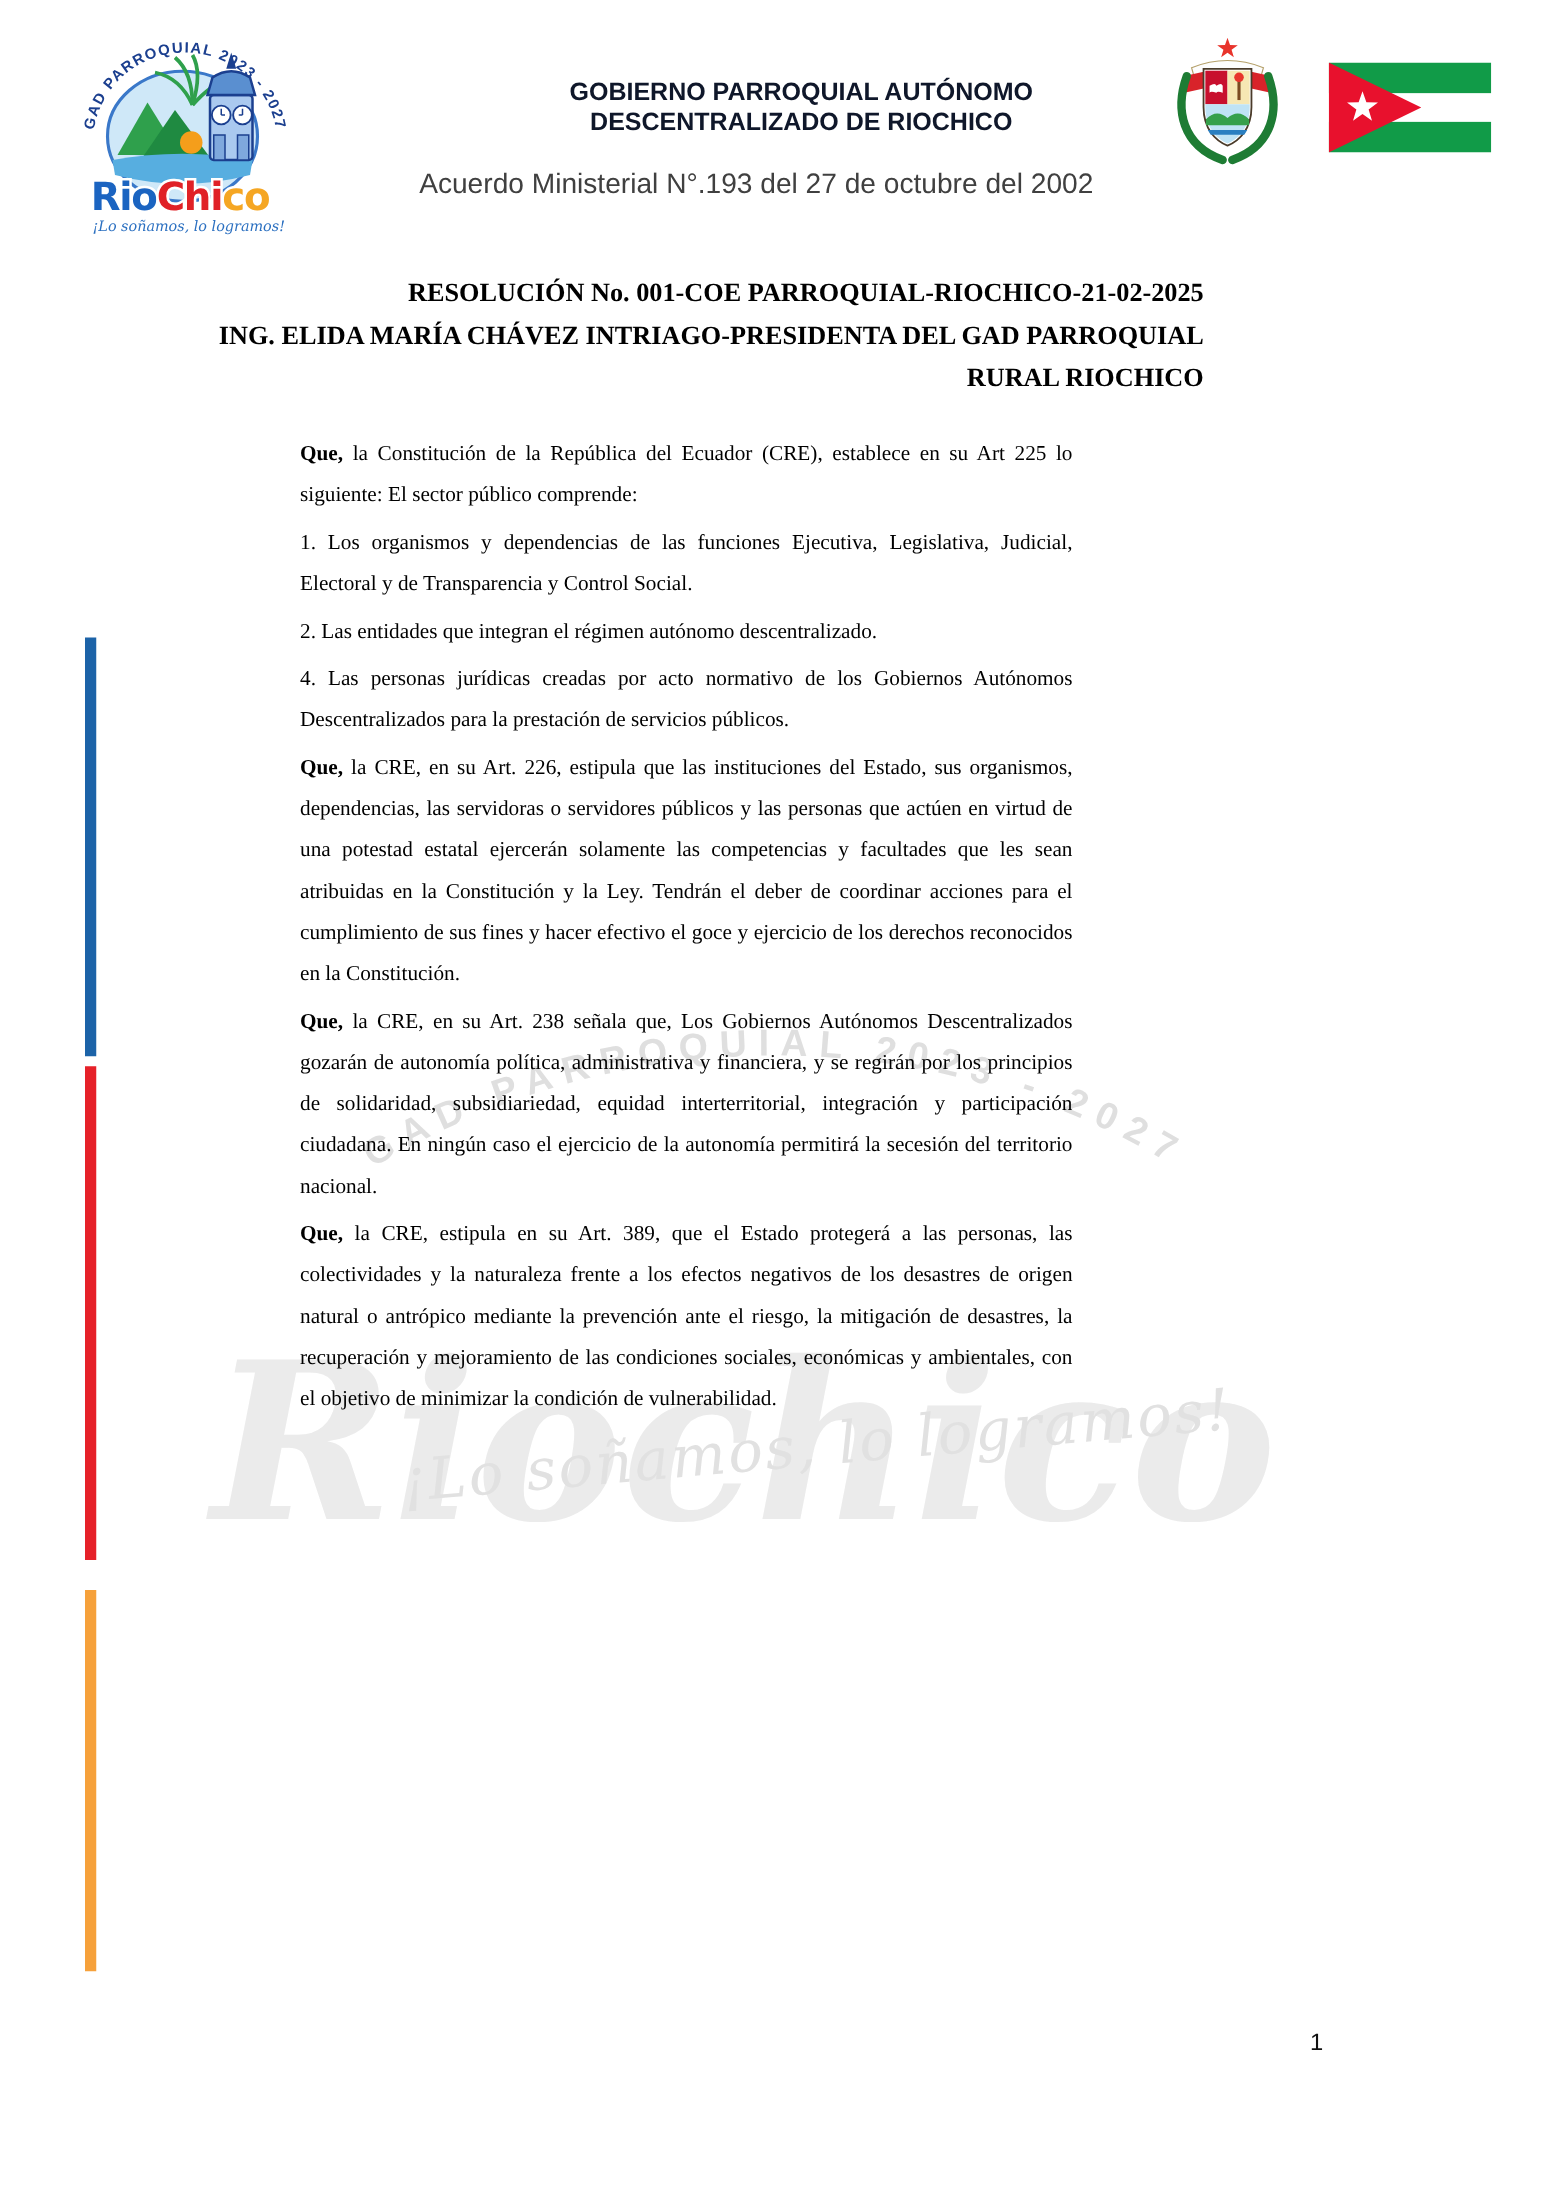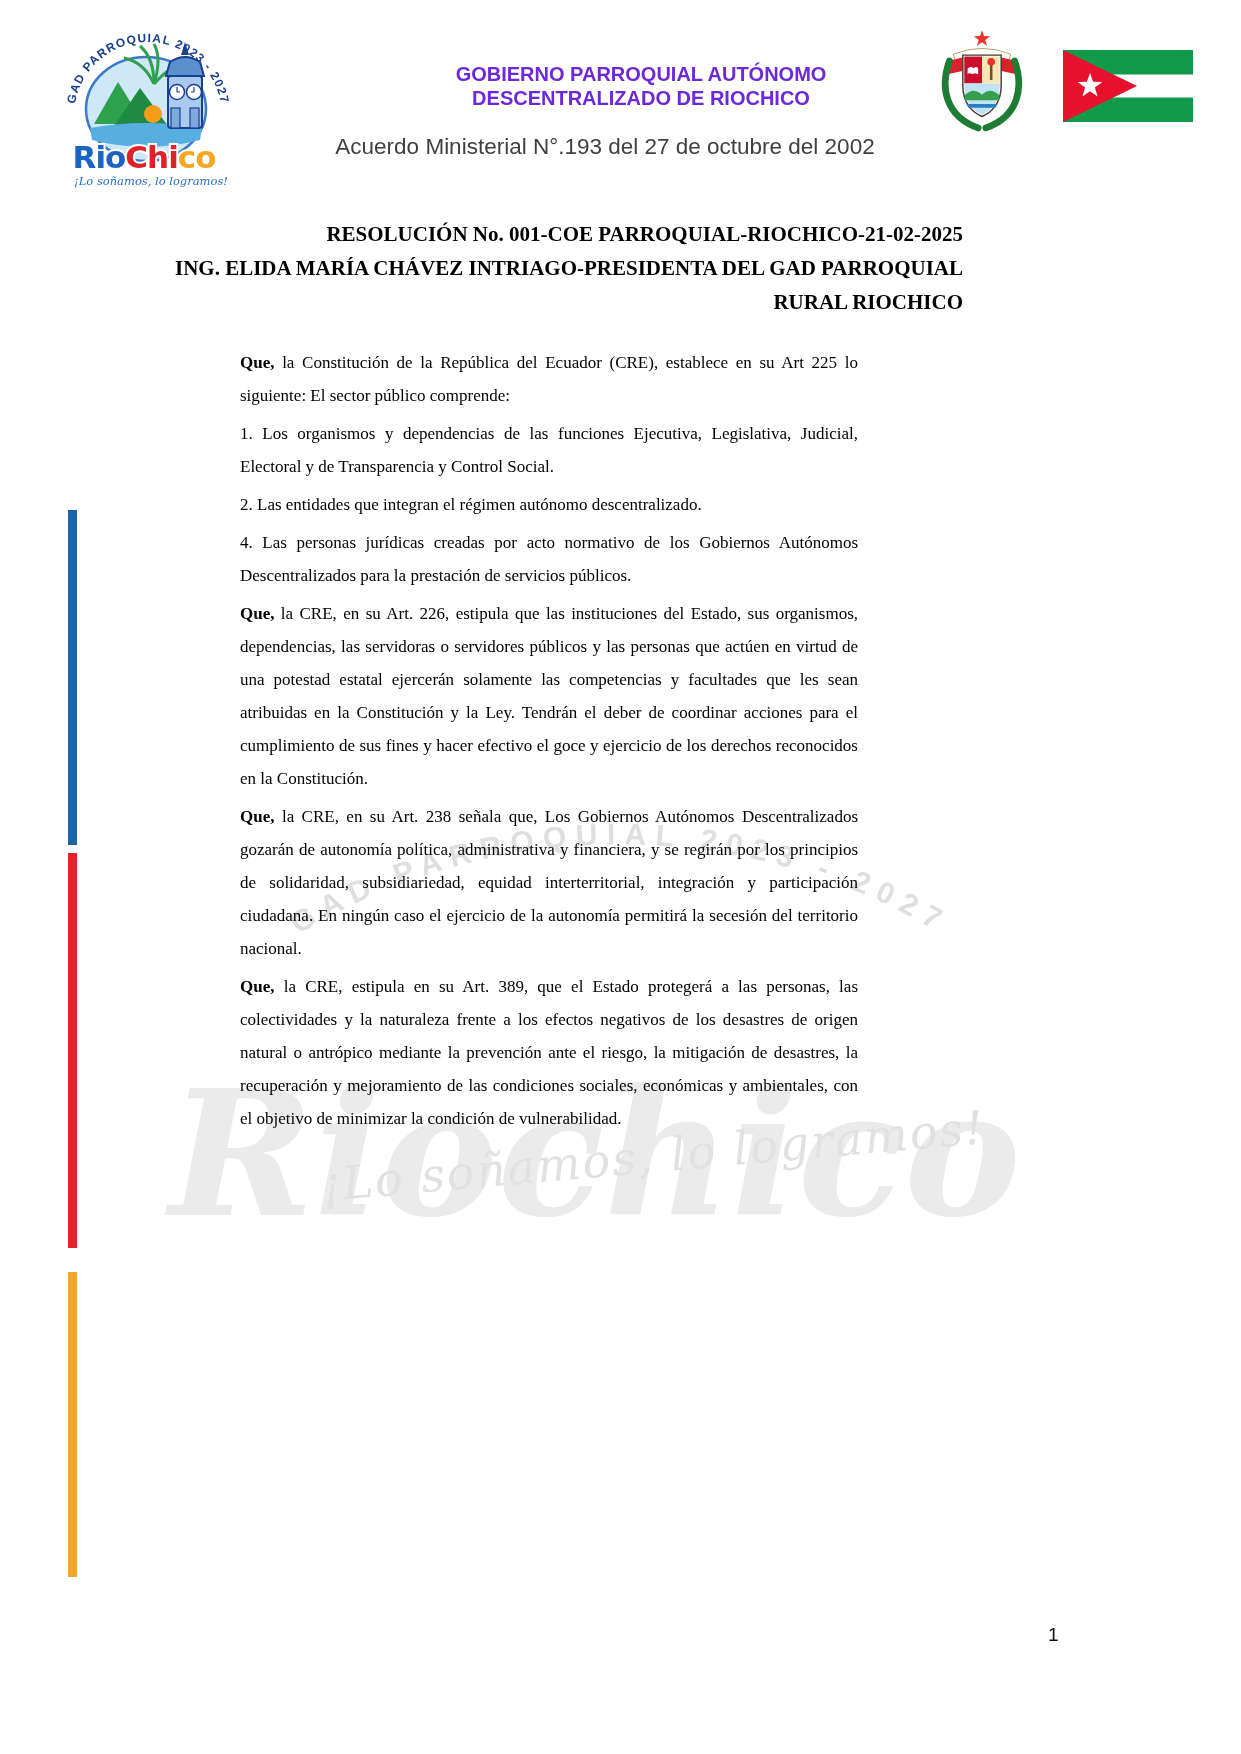--- a/index.html
+++ b/index.html
@@ -107,21 +107,21 @@
         <rect x="115" y="84" width="9" height="20" fill="#7fa8dd" stroke="#1b3f8f" stroke-width="1.2"></rect>
         <rect x="134" y="84" width="9" height="20" fill="#7fa8dd" stroke="#1b3f8f" stroke-width="1.2"></rect>
       </g>
 
       <text x="88" y="144" text-anchor="middle" font-family="'DejaVu Sans', sans-serif" font-weight="bold" font-size="31" letter-spacing="-1" stroke="#ffffff" stroke-width="4" paint-order="stroke">
         <tspan fill="#1b64c1">Rio</tspan><tspan fill="#e02127">Chi</tspan><tspan fill="#f5a623">co</tspan>
       </text>
       <text x="95" y="161" text-anchor="middle" font-family="'DejaVu Serif', serif" font-style="italic" font-size="11.5" fill="#2a6fc0">¡Lo soñamos, lo logramos!</text>
     </svg>
 
-    <div class="org-title" style="color: #6d28d9; text-align: center;">
+    <div class="org-title" style="color: #0f172a; text-align: center;">
       <div>GOBIERNO PARROQUIAL AUTÓNOMO</div>
       <div>DESCENTRALIZADO DE RIOCHICO</div>
     </div>
 
     <div class="acuerdo">Acuerdo Ministerial N°.193 del 27 de octubre del 2002</div>
 
     <svg class="escudo-svg" viewBox="0 0 96 110">
       <polygon points="48,2 50.1,8.1 56.6,8.2 51.4,12.1 53.3,18.3 48,14.6 42.7,18.3 44.6,12.1 39.4,8.2 45.9,8.1" fill="#e8342c"></polygon>
       <path d="M18,27 Q48,15 78,27 L76,34 Q48,23 20,34 Z" fill="#fdfdfd" stroke="#b5a06a" stroke-width="1"></path>
       <polygon points="12,34 30,30 30,44 12,48" fill="#d8232a"></polygon>

